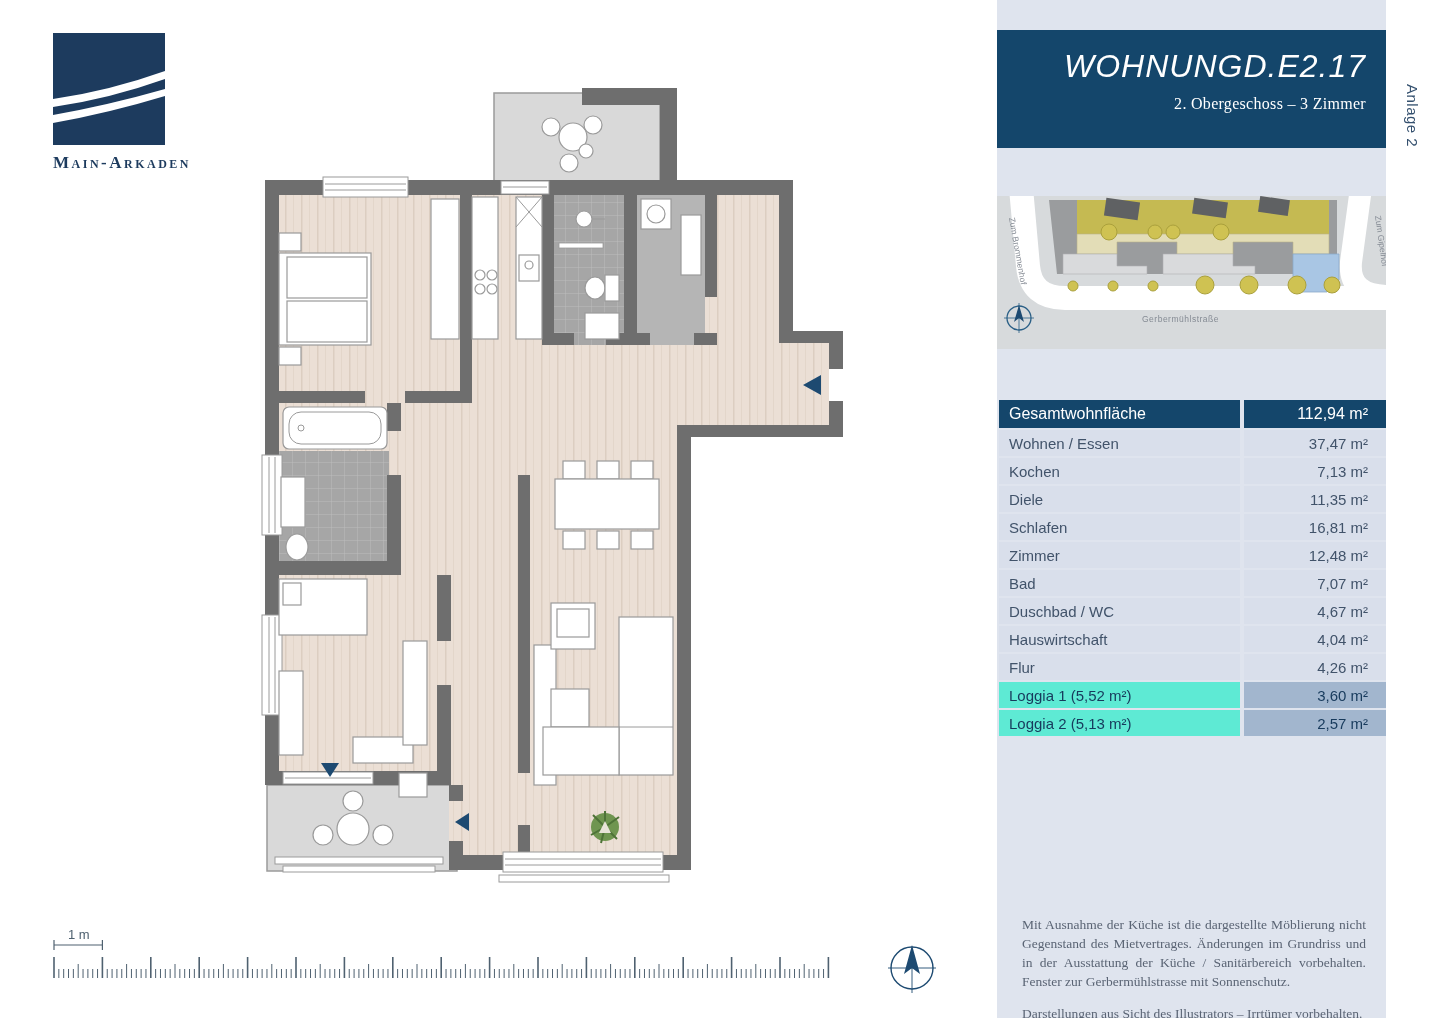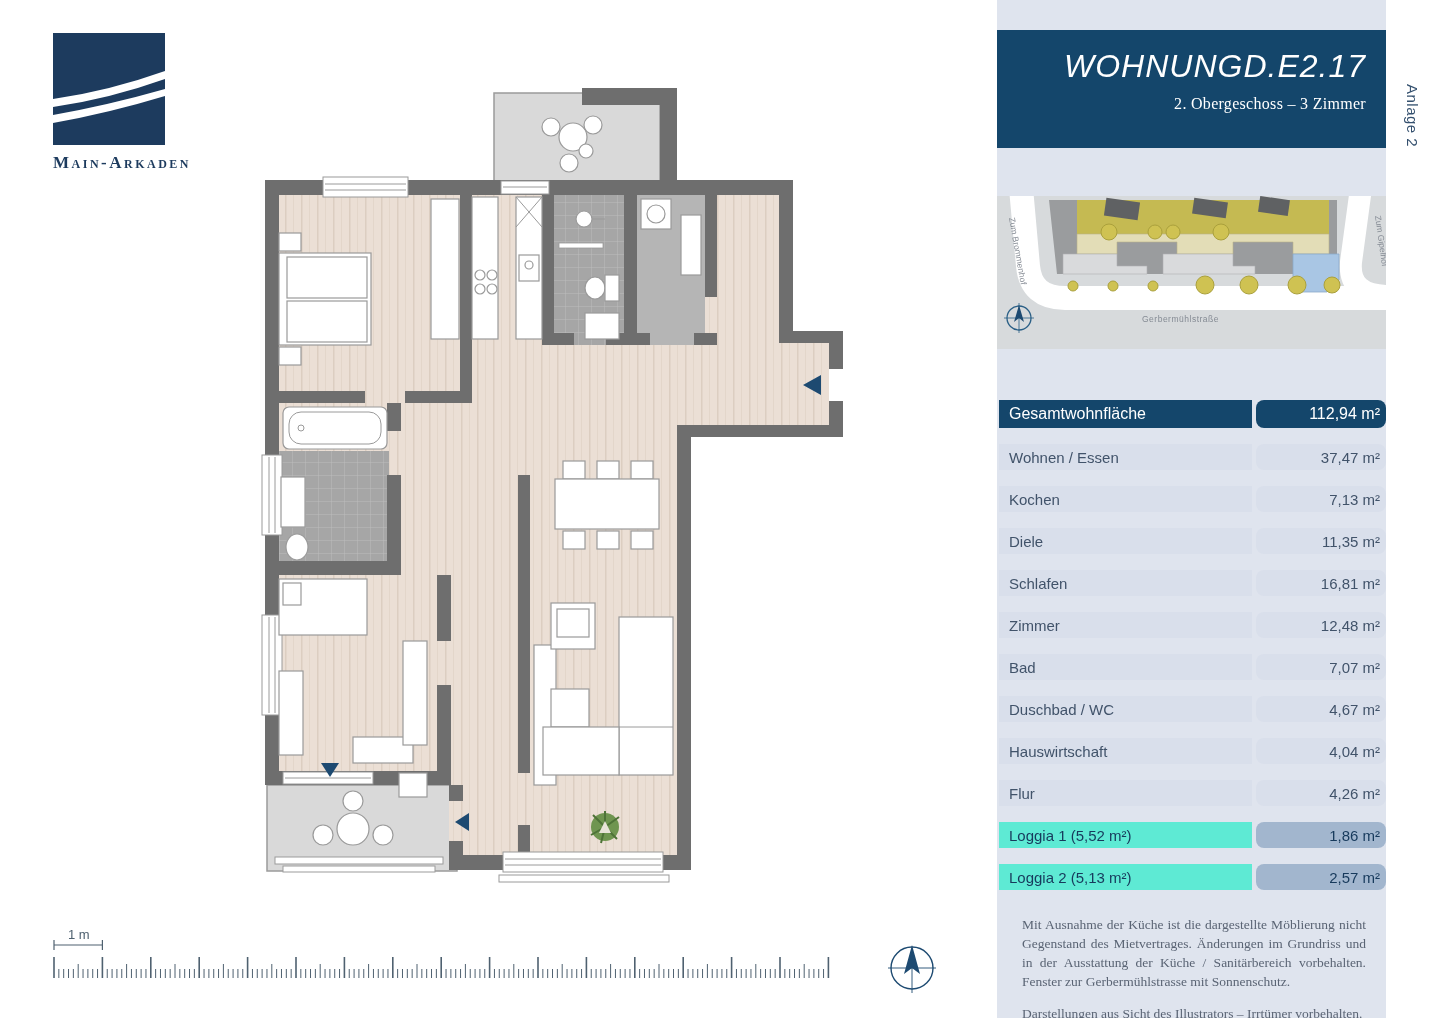--- a/index.html
+++ b/index.html
@@ -17,24 +17,24 @@
   .hdr{position:absolute;left:997px;top:30px;width:389px;height:118px;background:#14466b;
        color:#fff;box-sizing:border-box;padding:18px 20px 0 20px;}
   .hdr-title{display:flex;justify-content:flex-end;align-items:baseline;
              font-size:32px;letter-spacing:1px;font-style:italic;}
   .hdr-sub{text-align:right;font-size:16px;margin-top:10px;letter-spacing:.3px;font-family:Liberation Serif, serif;}
   .anlage{position:absolute;left:1404px;top:84px;writing-mode:vertical-rl;
           font-size:15px;color:#34506e;letter-spacing:.5px;}
 
   
   .table{position:absolute;left:999px;top:400px;width:387px;}
-  .trow{display:flex;height:26px;margin-bottom:16px;font-size:15px;color:#41536a;}
+  .trow{display:flex;height:26px;margin-bottom:2px;font-size:15px;color:#41536a;}
   .tlabel{flex:1;background:#d9dfeb;display:flex;align-items:center;padding-left:10px;}
   .tvalue{width:124px;background:#d9dfeb;display:flex;align-items:center;
-          justify-content:flex-end;padding-right:6px;margin-left:4px;border-radius:8px;}
+          justify-content:flex-end;padding-right:18px;margin-left:4px;}
   .trow.head{height:28px;font-size:16px;color:#ffffff;}
   .trow.head .tlabel,.trow.head .tvalue{background:#14466b;}
   .trow.hl{color:#173a5c;}
   .trow.hl .tlabel{background:#5eead4;}
   .trow.hl .tvalue{background:#a2b6ce;}
 
   
   .footnote{position:absolute;left:1010px;top:903px;width:368px;
             font-family:"Liberation Serif",serif;font-size:13.5px;line-height:1.42;
             color:#5a6474;text-align:justify;}
@@ -164,21 +164,21 @@
         <div class="trow">
           <div class="tlabel">Hauswirtschaft</div>
           <div class="tvalue">4,04 m²</div>
         </div>
         <div class="trow">
           <div class="tlabel">Flur</div>
           <div class="tvalue">4,26 m²</div>
         </div>
         <div class="trow hl">
           <div class="tlabel">Loggia 1 (5,52 m²)</div>
-          <div class="tvalue">1,86 m²</div>
+          <div class="tvalue">3,60 m²</div>
         </div>
         <div class="trow hl">
           <div class="tlabel">Loggia 2 (5,13 m²)</div>
           <div class="tvalue">2,57 m²</div>
         </div>
       </div>
   </div>
 
   <div class="footnote">
     <p>Mit Ausnahme der Küche ist die dargestellte Möblierung nicht Gegenstand des Mietvertrages. Änderungen im Grundriss und in der Ausstattung der Küche / Sanitärbereich vorbehalten. Fenster zur Gerbermühlstrasse mit Sonnenschutz.</p>

